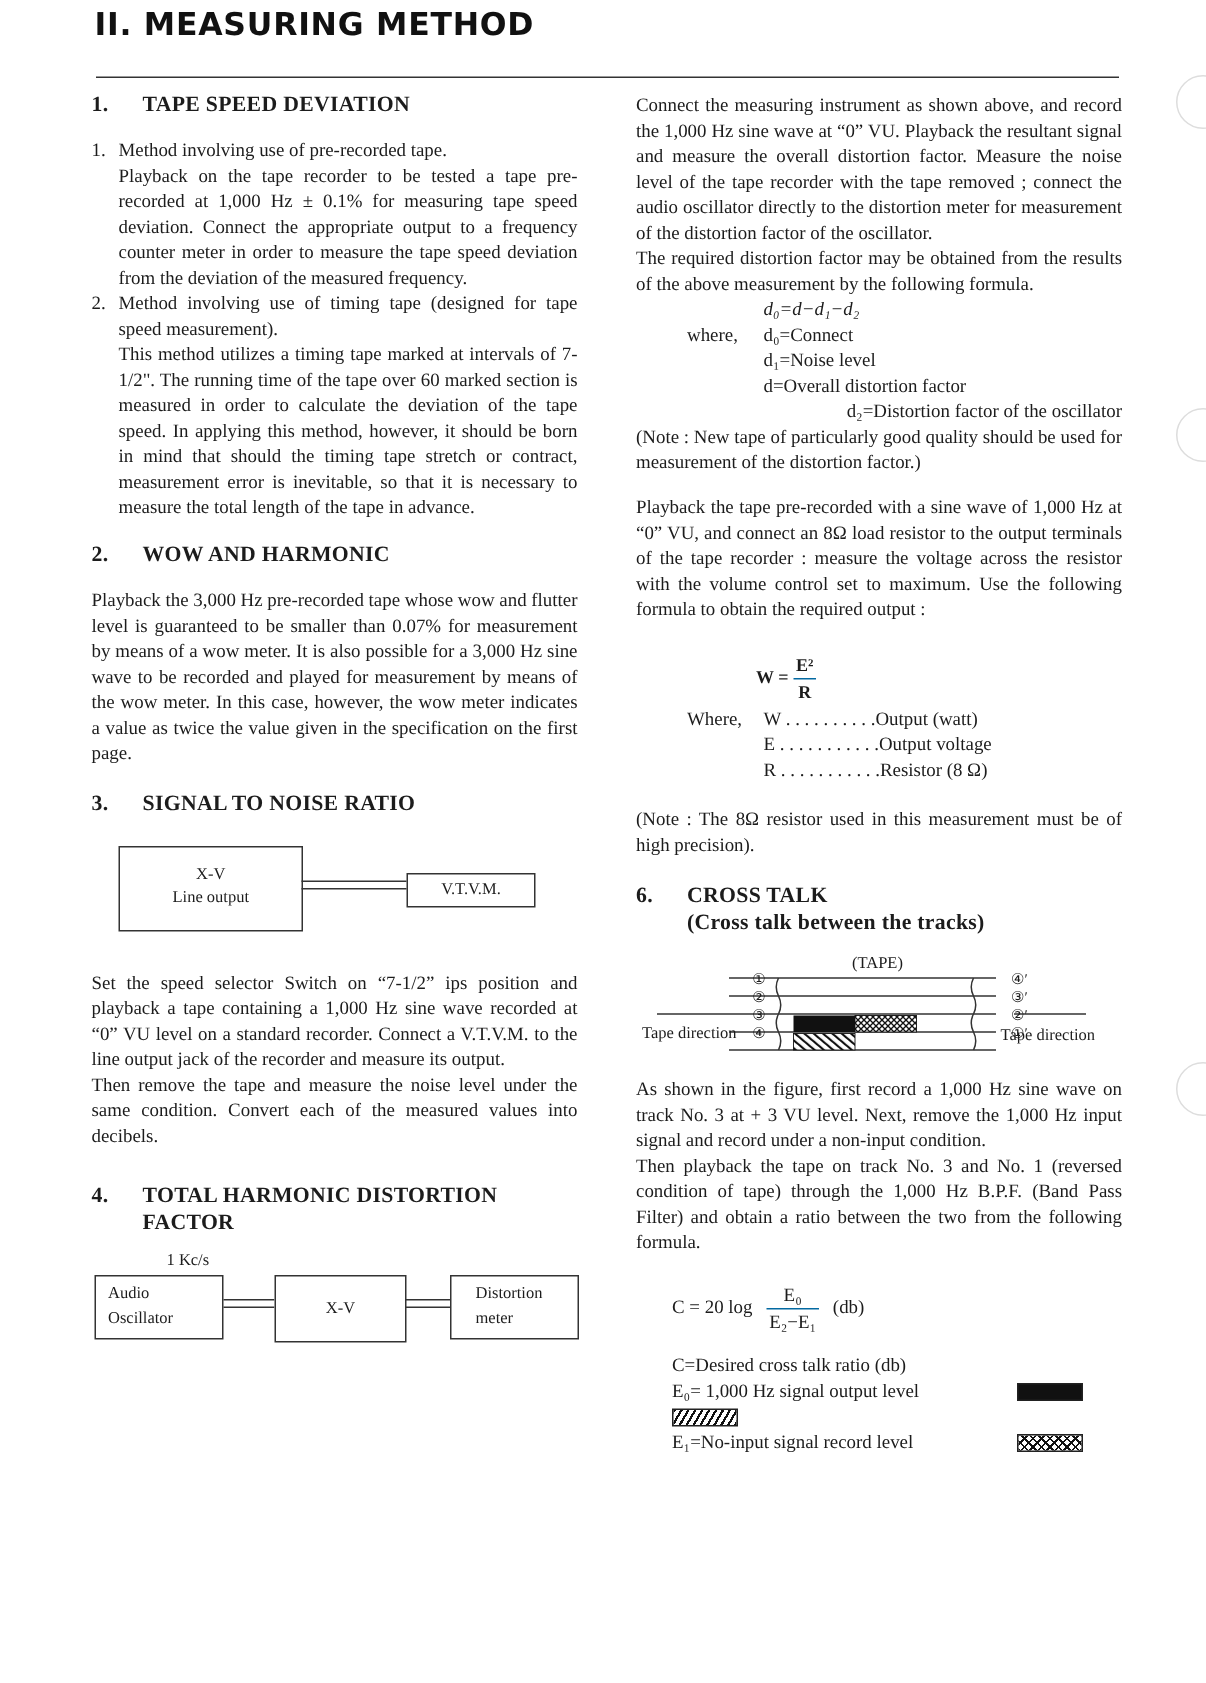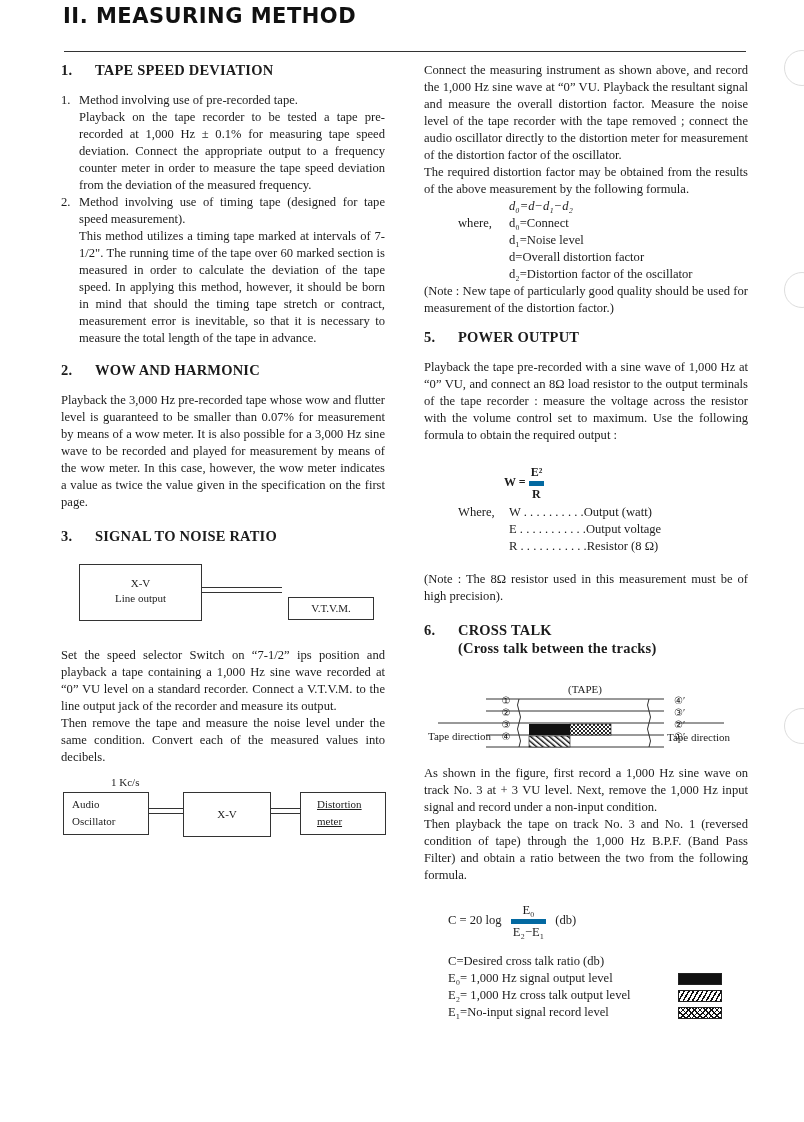--- a/index.html
+++ b/index.html
@@ -15,21 +15,21 @@
   .sec-head .num { display:inline-block; width:34px; }
   .sec-head .sub { display:block; padding-left:34px; }
   p { margin:0; text-align:justify; }
   .indent { padding-left:18px; }
   .item-num { display:inline-block; width:18px; margin-left:-18px; }
   .box { position:absolute; border:1px solid #333; font-size:11px; text-align:center; line-height:15px; background:#fff; }
   .wire { position:absolute; border-top:1px solid #333; border-bottom:1px solid #333; height:4px; }
   .diagram { position:relative; }
   .formula-line { font-size:12.6px; line-height:17px; }
   .frac { display:inline-block; vertical-align:middle; text-align:center; }
-  .frac .num-part { display:block; border-bottom:5px solid #0369a1; padding:0 2px; }
+  .frac .num-part { display:block; border-bottom:1px solid #0369a1; padding:0 2px; }
   .frac .den-part { display:block; padding:0 2px; }
   .legend-row { display:flex; align-items:center; height:17px; }
   .legend-row .lbl { width:230px; }
   .swatch { width:42px; height:10px; border:1px solid #222; }
   .sw-solid { background:#111; }
   .sw-hatch { background:repeating-linear-gradient(-60deg, #111 0 1.5px, #fff 1.5px 4px); }
   .sw-cross { background:
       repeating-linear-gradient(45deg, #111 0 1px, transparent 1px 4px),
       repeating-linear-gradient(-45deg, #111 0 1px, #fff 1px 4px); }
   .punch { position:absolute; right:-16px; width:34px; height:34px; border:1px solid #ddd; border-radius:50%; }
@@ -67,60 +67,61 @@
   <div class="sec-head" style="margin-top:17px;">
     <span class="num">3.</span><span>SIGNAL TO NOISE RATIO</span>
   </div>
 
   <div class="diagram" style="height:96px; margin-top:6px;">
     <div class="box" style="left:18px; top:13px; width:121px; height:55px; padding-top:0;">
       <div style="margin-top:11px;">X-V</div>
       <div>Line output</div>
     </div>
     <div class="wire" style="left:140px; top:36px; width:81px;"></div>
-    <div class="box" style="left:227px; top:31px; width:84px; height:21px; line-height:21px;margin-top:15px;">V.T.V.M.</div>
+    <div class="box" style="left:210px; top:31px; width:84px; height:21px; line-height:21px;">V.T.V.M.</div>
   </div>
 
   <p>Set the speed selector Switch on “7-1/2” ips position and playback a tape containing a 1,000 Hz sine wave recorded at “0” VU level on a standard recorder. Connect a V.T.V.M. to the line output jack of the recorder and measure its output.</p>
   <p>Then remove the tape and measure the noise level under the same condition. Convert each of the measured values into decibels.</p>
 
+  <div class="sec-head" style="margin-top:22px; line-height:18px;">
+    <span class="num">4.</span><span>TOTAL HARMONIC DISTORTION</span>
+    <span class="sub">FACTOR</span>
+  </div>
 
   <div class="diagram" style="height:70px; margin-top:8px;">
     <div style="position:absolute; left:50px; top:0; font-size:11px;">1 Kc/s</div>
     <div class="box" style="left:2px; top:18px; width:84px; height:43px; text-align:left; padding-left:8px; box-sizing:border-box; width:86px;">
       <div style="margin-top:4px;">Audio</div>
       <div style="margin-top:2px;">Oscillator</div>
     </div>
     <div class="wire" style="left:88px; top:34px; width:34px;"></div>
     <div class="box" style="left:122px; top:18px; width:86px; height:43px; line-height:43px;">X-V</div>
     <div class="wire" style="left:209px; top:34px; width:30px;"></div>
-    <div class="box" style="left:239px; top:18px; width:86px; height:43px; text-align:left; padding-left:16px; box-sizing:border-box; width:86px;text-decoration:underline;">
+    <div class="box" style="left:239px; top:18px; width:86px; height:43px; text-align:left; padding-left:16px; box-sizing:border-box; width:86px;">
       <div style="margin-top:4px;">Distortion</div>
       <div style="margin-top:2px;">meter</div>
     </div>
   </div>
 </div>
 
 <div class="col col-right">
   <p>Connect the measuring instrument as shown above, and record the 1,000 Hz sine wave at “0” VU. Playback the resultant signal and measure the overall distortion factor. Measure the noise level of the tape recorder with the tape removed ; connect the audio oscillator directly to the distortion meter for measurement of the distortion factor of the oscillator.</p>
   <p>The required distortion factor may be obtained from the results of the above measurement by the following formula.</p>
 
   <div class="formula-line" style="padding-left:85px;font-style:italic;">d₀=d−d₁−d₂</div>
   <div class="formula-line" style="position:relative; padding-left:85px;">
     <span style="position:absolute; left:34px;">where,</span>
     <span>d₀=Connect</span>
   </div>
   <div class="formula-line" style="padding-left:85px;">d₁=Noise level</div>
   <div class="formula-line" style="padding-left:85px;">d=Overall distortion factor</div>
-  <div class="formula-line" style="padding-left:85px;">d₂=Distortion factor of the oscillator</div>
+  <div class="formula-line" style="padding-left:85px;text-align:right;">d₂=Distortion factor of the oscillator</div>
   <p>(Note : New tape of particularly good quality should be used for measurement of the distortion factor.)</p>
 
-  <div class="sec-head" style="margin-top:12px;">
-    <span class="num">5.</span><span>POWER OUTPUT</span>
-  </div>
   <p style="margin-top:13px;">Playback the tape pre-recorded with a sine wave of 1,000 Hz at “0” VU, and connect an 8Ω load resistor to the output terminals of the tape recorder : measure the voltage across the resistor with the volume control set to maximum. Use the following formula to obtain the required output :</p>
 
   <div style="margin-top:20px; padding-left:80px; font-weight:bold; font-size:12px;">
     <span>W =</span>
     <span class="frac">
       <span class="num-part">E²</span>
       <span class="den-part">R</span>
     </span>
   </div>
   <div class="formula-line" style="position:relative; padding-left:85px; margin-top:1px;">
@@ -133,21 +134,21 @@
   <div class="formula-line" style="padding-left:85px;">
     <span>R</span><span> . . . . . . . . . . .</span><span>Resistor (8 Ω)</span>
   </div>
   <p style="margin-top:16px;">(Note : The 8Ω resistor used in this measurement must be of high precision).</p>
 
   <div class="sec-head" style="margin-top:16px; line-height:18px;">
     <span class="num">6.</span><span>CROSS TALK</span>
     <span class="sub">(Cross talk between the tracks)</span>
   </div>
 
-  <div class="diagram" style="height:78px; margin-top:24px;">
+  <div class="diagram" style="height:78px; margin-top:10px;">
     <div style="position:absolute; left:144px; top:0; font-size:11px;">(TAPE)</div>
     <svg width="330" height="62" style="position:absolute; left:0; top:14px;">
       <defs>
         <pattern id="hatch" patternUnits="userSpaceOnUse" width="4" height="4" patternTransform="rotate(-50)">
           <rect width="4" height="4" fill="#fff"></rect>
             <rect width="1.4" height="4" fill="#111"></rect>
         </pattern>
         <pattern id="cross" patternUnits="userSpaceOnUse" width="4" height="4">
           <rect width="4" height="4" fill="#fff"></rect>
           <path d="M0,0 L4,4 M4,0 L0,4" stroke="#111" stroke-width="0.9"></path>
@@ -198,21 +199,20 @@
 
   <div style="margin-top:12px; padding-left:24px;">
     <div class="legend-row">
       <span class="lbl">C=Desired cross talk ratio (db)</span>
     </div>
     <div class="legend-row">
       <span class="lbl">E₀= 1,000 Hz signal output level</span>
       <span class="swatch sw-solid"></span>
     </div>
     <div class="legend-row">
-      <span class="lbl">E₂= 1,000 Hz cross talk output level</span>
       <span class="swatch sw-hatch"></span>
     </div>
     <div class="legend-row">
       <span class="lbl">E₁=No-input signal record level</span>
       <span class="swatch sw-cross"></span>
     </div>
   </div>
 </div>
 
 </body></html>

